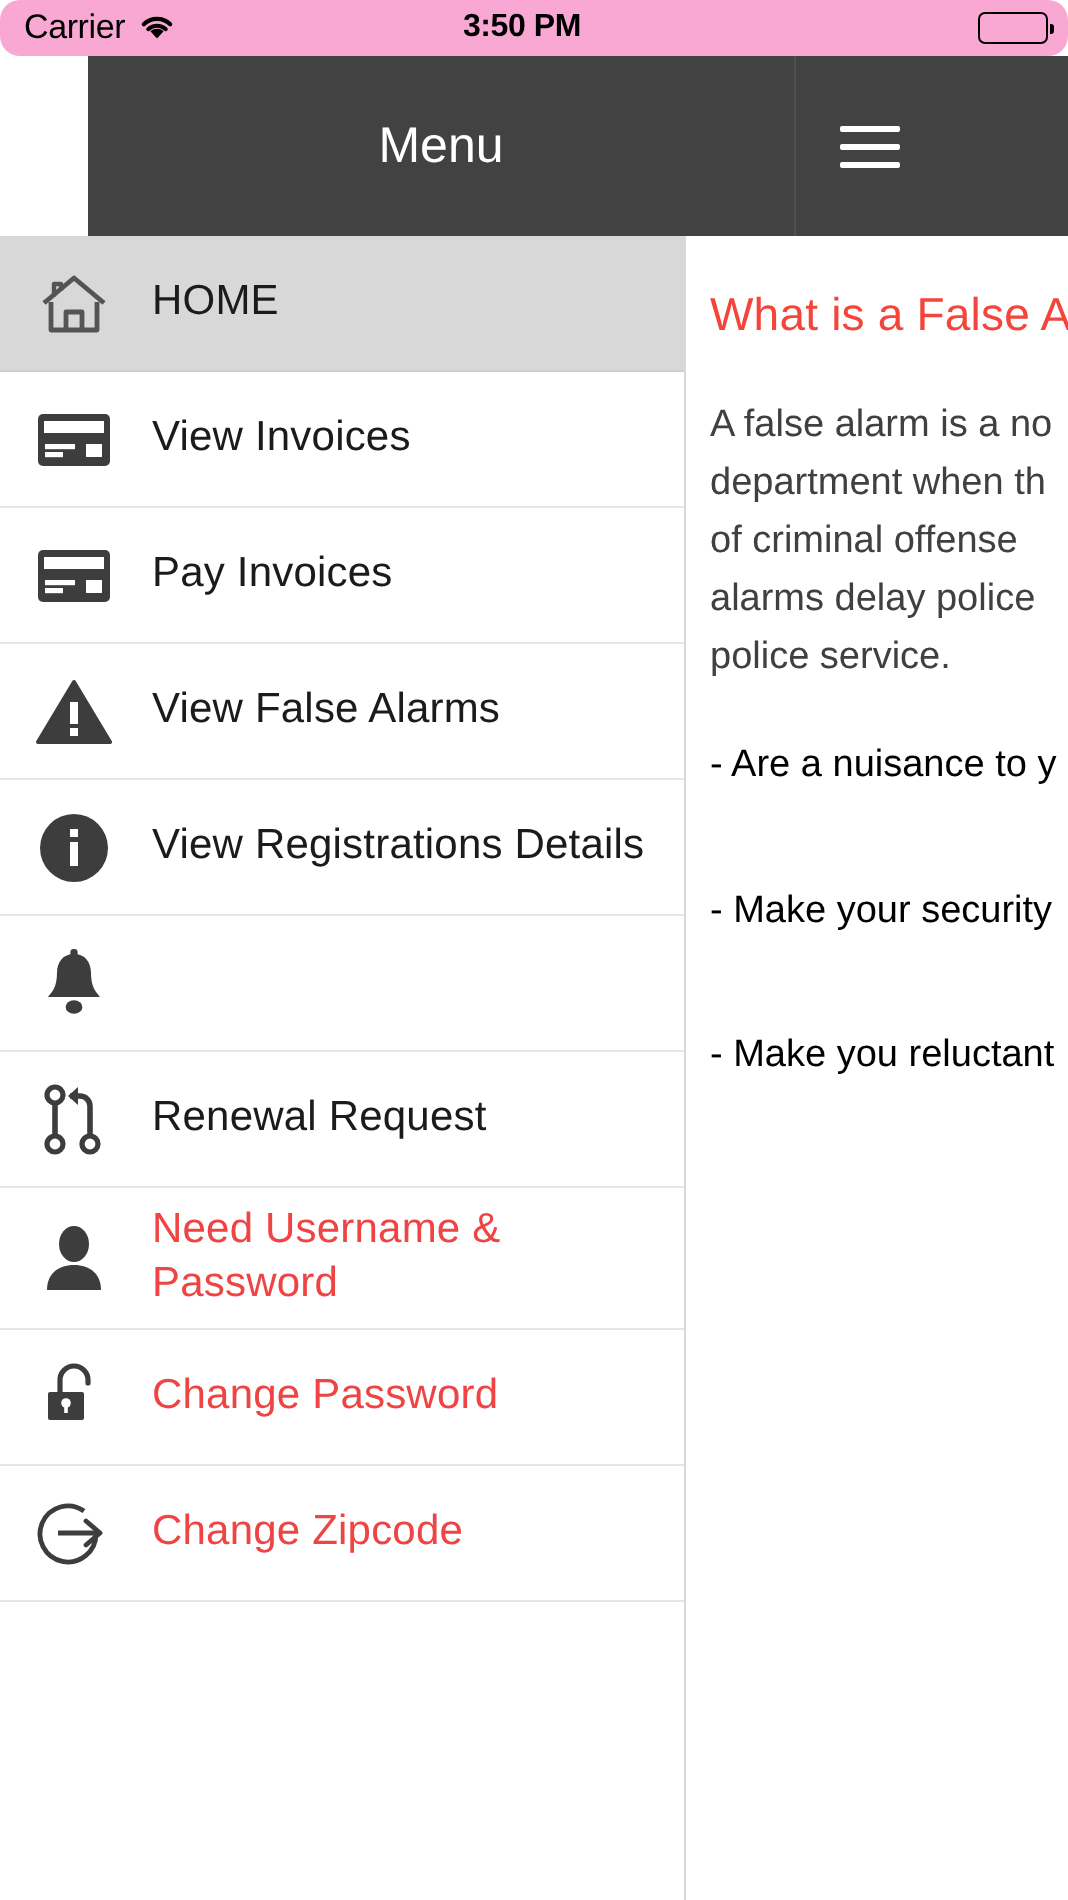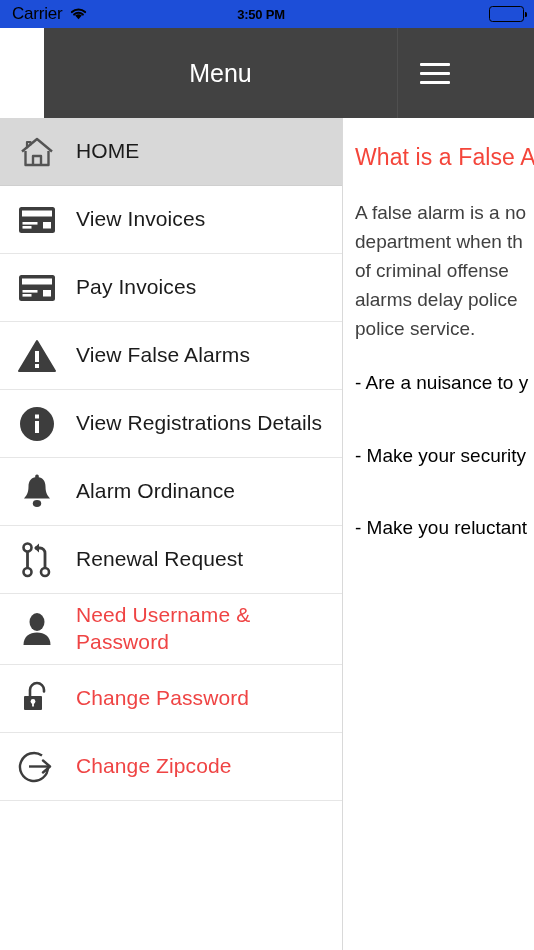--- a/index.html
+++ b/index.html
@@ -19,42 +19,43 @@
     height: 950px;
     background: #ffffff;
     overflow: hidden;
   }
 
   
   .statusbar {
     position: relative;
     height: 28px;
     width: 534px;
-    background: #1d4ed8;
+    background: #f9a8d4;
     display: flex;
     align-items: center;
     color: #000000;
     font-size: 17px;
     font-weight: bold;
     letter-spacing: -0.2px;
+    border-radius: 10px;
   }
   .sb-left {
     display: flex;
     align-items: center;
     gap: 6px;
     padding-left: 12px;
     flex: 0 0 auto;
   }
   .sb-carrier { font-size: 17px; font-weight: 400; }
   .wifi-ico { display: block; margin-top: 1px; }
   .sb-center {
     position: absolute;
     left: 0; right: 12px;
     text-align: center;
-    font-size: 13px;
+    font-size: 16px;
     font-weight: bold;
   }
   .sb-right {
     margin-left: auto;
     padding-right: 10px;
     display: flex;
     align-items: center;
   }
   .battery {
     position: relative;
@@ -311,21 +312,20 @@
         </div>
 
         <div class="menu-item">
           <span class="mi-icon">
             <svg width="34" height="36" viewBox="0 0 34 36">
               <path d="M17 3 c-5.5 0 -8.5 4 -8.5 9.5 c0 7 -2.5 9.5 -4.5 12 h26 c-2 -2.5 -4.5 -5 -4.5 -12 C25.5 7 22.5 3 17 3 Z" fill="#3d3d3d"></path>
               <rect x="15.2" y="0.5" width="3.6" height="4" rx="1.6" fill="#3d3d3d"></rect>
               <ellipse cx="17" cy="29.5" rx="4.2" ry="3.4" fill="#3d3d3d"></ellipse>
             </svg>
           </span>
-          <span class="mi-label">Alarm Ordinance</span>
         </div>
 
         <div class="menu-item">
           <span class="mi-icon">
             <svg width="32" height="36" viewBox="0 0 32 36">
               <circle cx="6.5" cy="5.5" r="4" fill="none" stroke="#3d3d3d" stroke-width="2.6"></circle>
               <circle cx="6.5" cy="30" r="4" fill="none" stroke="#3d3d3d" stroke-width="2.6"></circle>
               <circle cx="24" cy="30" r="4" fill="none" stroke="#3d3d3d" stroke-width="2.6"></circle>
               <line x1="6.5" y1="9.8" x2="6.5" y2="25.8" stroke="#3d3d3d" stroke-width="2.8"></line>
               <path d="M24 25.8 V11 a5 5 0 0 0 -5 -5 h-5" fill="none" stroke="#3d3d3d" stroke-width="2.8"></path>

